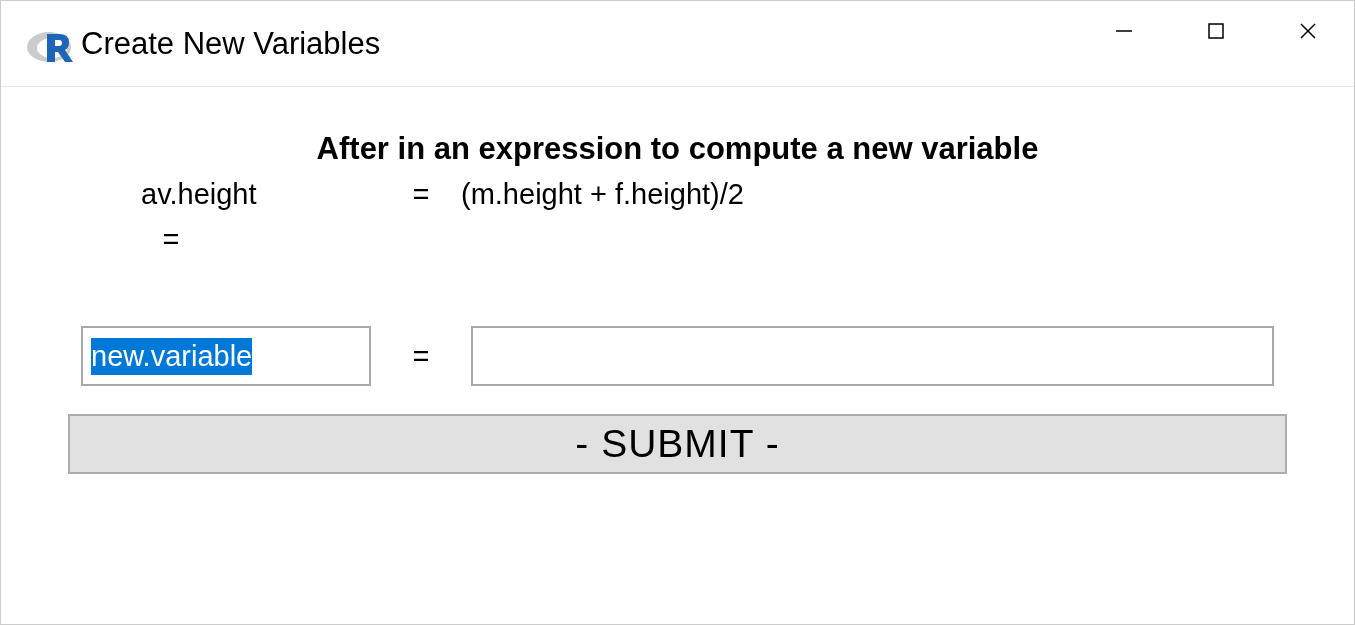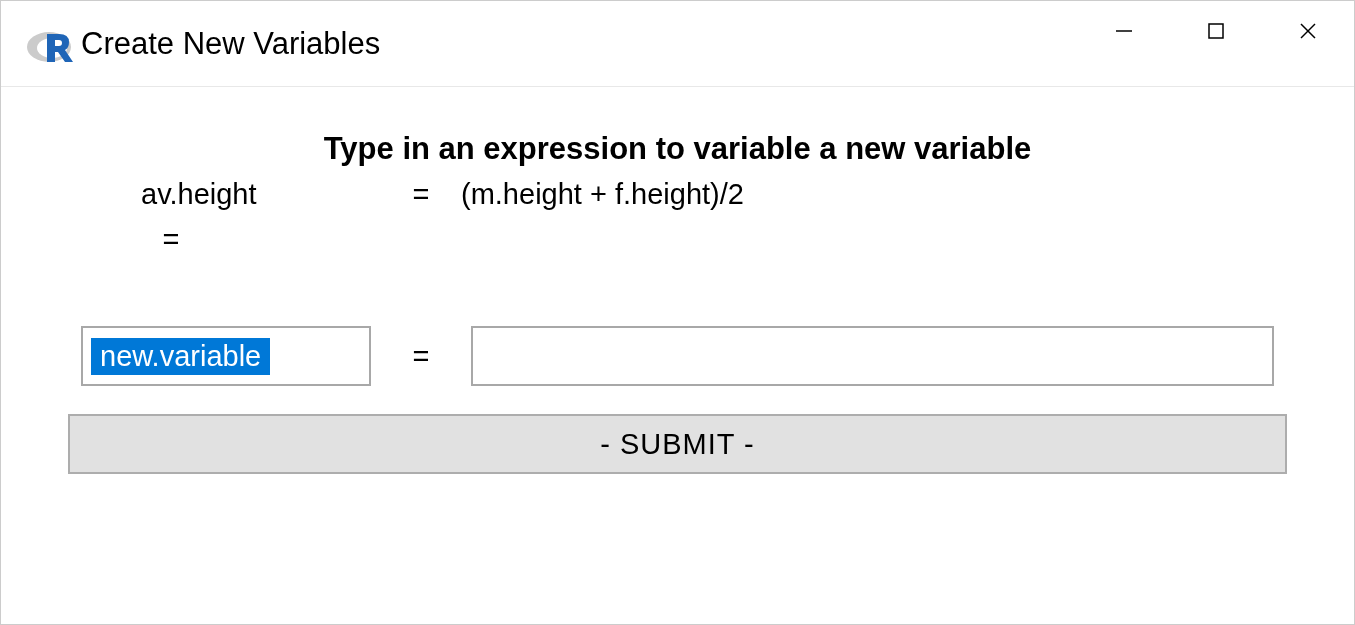--- a/index.html
+++ b/index.html
@@ -138,21 +138,21 @@
       padding: 4px 10px;
       font-family: inherit;
       background: #ffffff;
     }
     .submit-btn {
       width: calc(100% - 30px);
       height: 60px;
       margin: 0 15px;
       background: #e1e1e1;
       border: 2px solid #adadad;
-      font-size: 29px;
+      font-size: 39px;
       font-family: inherit;
       color: #000000;
       cursor: pointer;
       letter-spacing: 1px;
     }
   </style>
 </head>
 <body>
 
 <div class="window">
@@ -179,36 +179,36 @@
       <div class="win-ctrl">
         <svg viewBox="0 0 20 20">
             <line x1="3" y1="3" x2="17" y2="17" stroke="#000" stroke-width="1.5"></line>
             <line x1="17" y1="3" x2="3" y2="17" stroke="#000" stroke-width="1.5"></line>
           </svg>
       </div>
     </div>
   </div>
 
   <div class="content">
-    <div class="heading">Type in an expression to variable a new variable</div>
+    <div class="heading">After in an expression to compute a new variable</div>
 
     <div class="examples">
       <div class="example-row">
         <span class="ex-left">av.height</span>
         <span class="ex-eq">=</span>
         <span class="ex-right">(m.height + f.height)/2</span>
       </div>
       <div class="example-row">
         <span class="ex-eq">=</span>
       </div>
     </div>
 
     <div class="input-row">
       <div class="var-name-wrap">
-        <span class="sel" style="background:#0078d7;color:#fff;padding:2px 9px;">new.variable</span>
+        <span class="sel" style="background:#0078d7;color:#fff;padding:2px 0;">new.variable</span>
       </div>
       <span class="eq-between">=</span>
       <input type="text" class="expr-input" value="" style="">
     </div>
 
     <button class="submit-btn">- SUBMIT -</button>
   </div>
 </div>
 
 </body></html>

